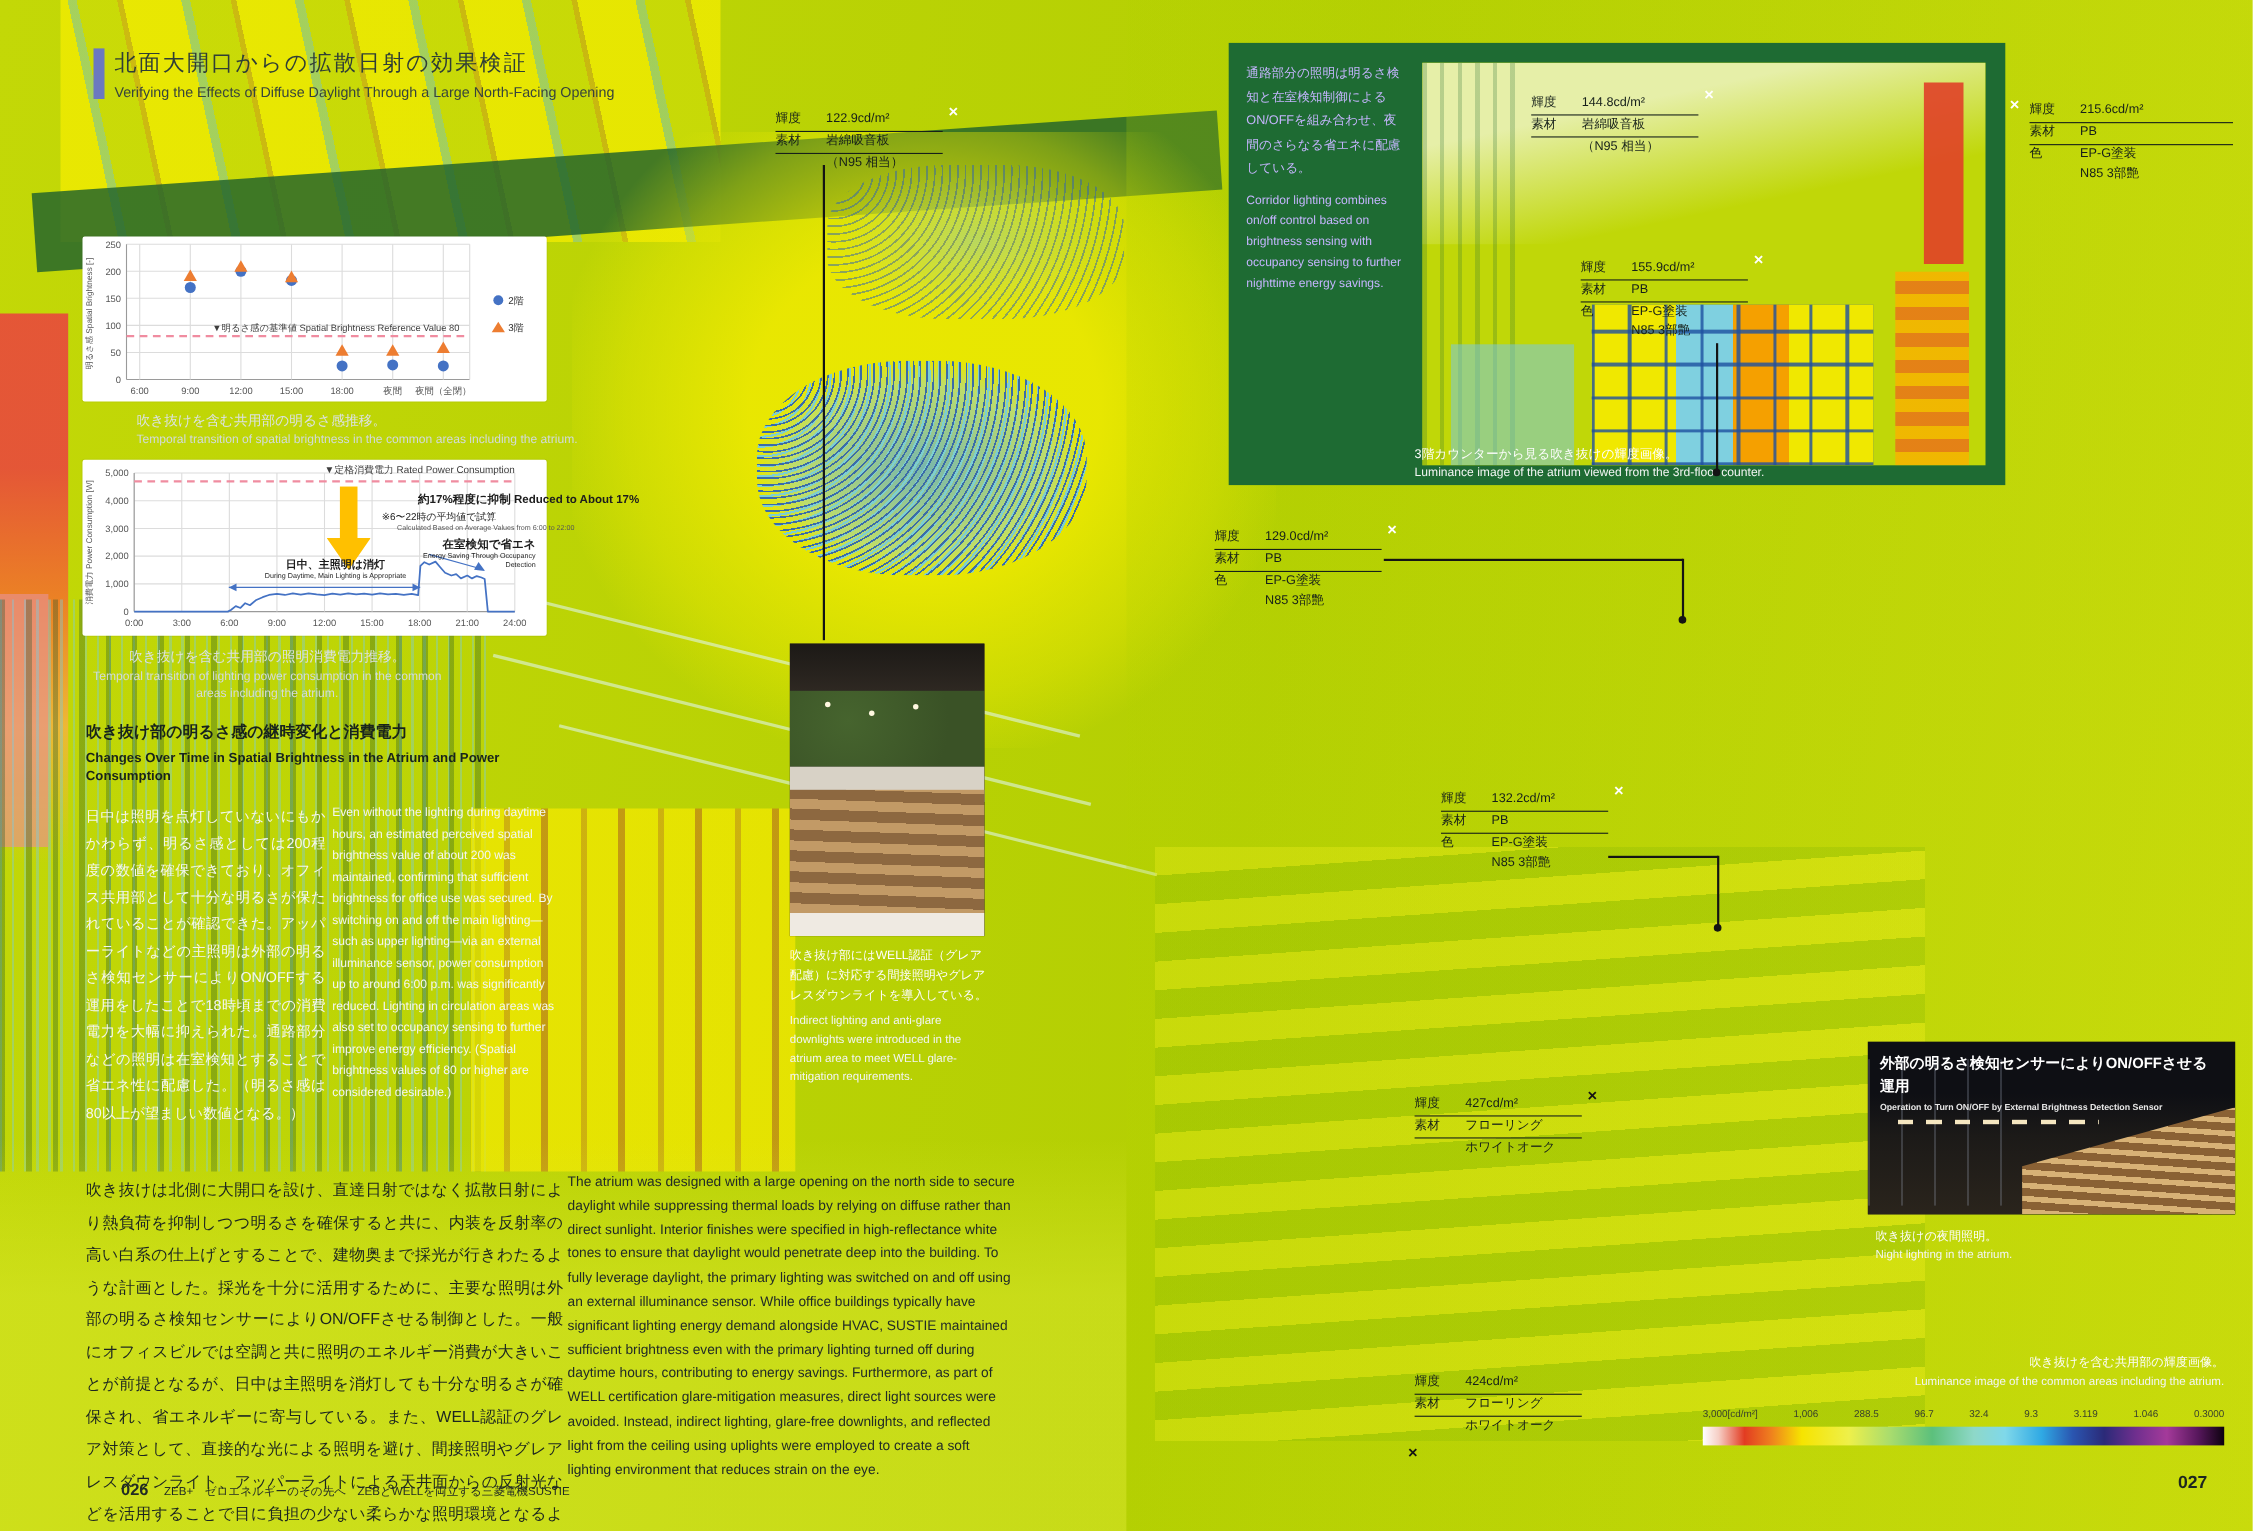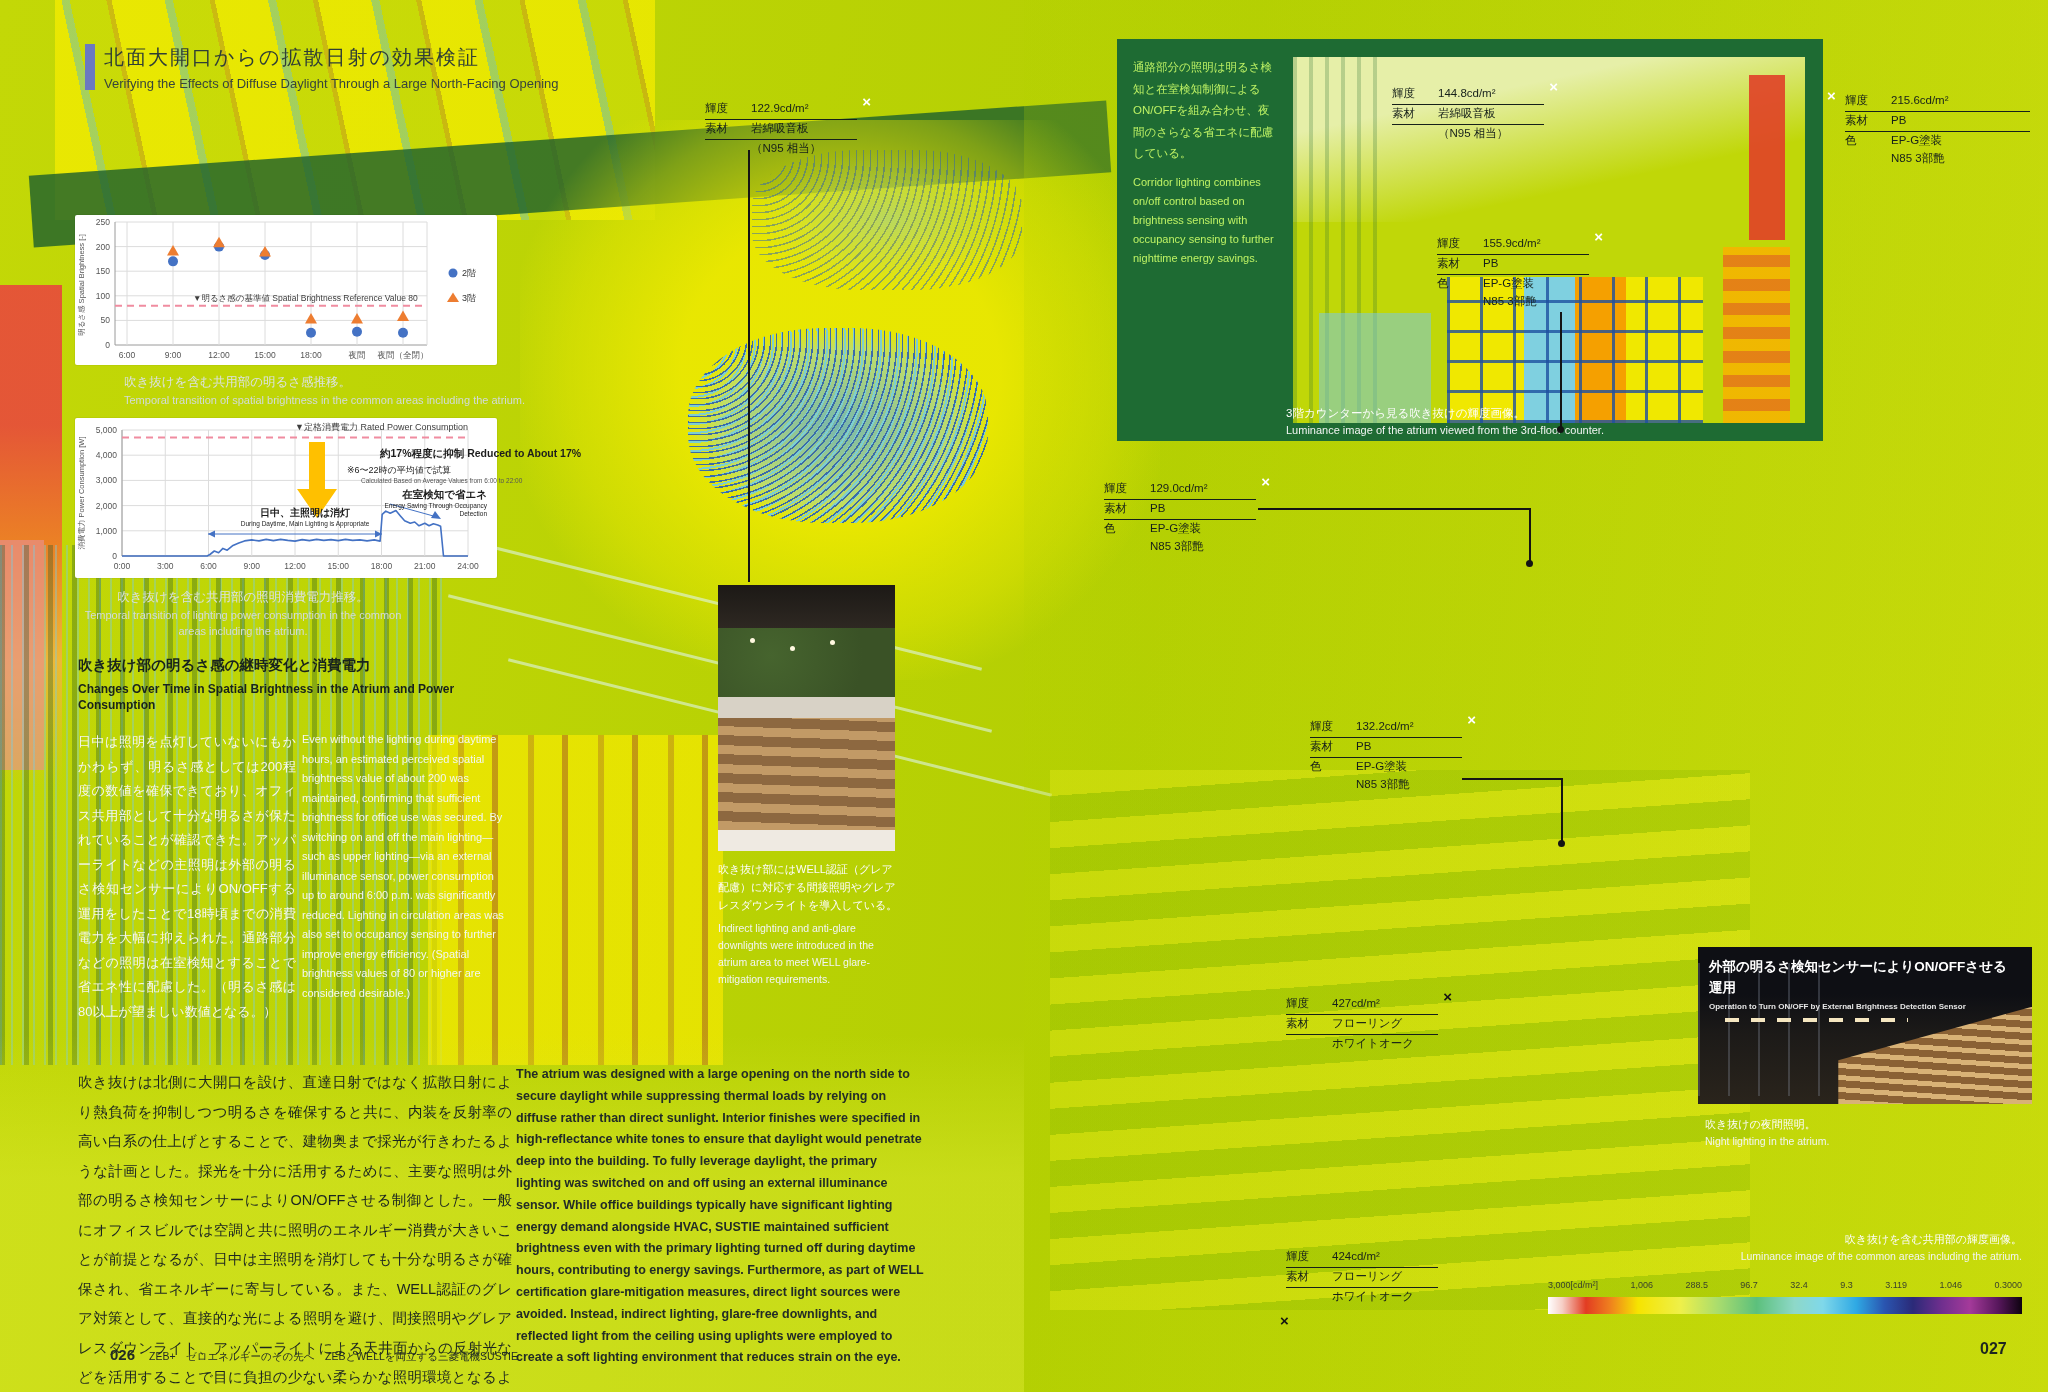--- a/index.html
+++ b/index.html
@@ -53,26 +53,26 @@
   
   .cap{position:absolute;z-index:4;color:#dbe2e1;}
   .cap .jp{font-size:12.5px;line-height:1.5;}
   .cap .en{font-size:11px;line-height:1.5;color:#d2dbda;}
   #sec-heading{left:78px;top:656px;width:420px;z-index:4;}
   #sec-heading .jp{font-size:14.5px;font-weight:bold;color:#18231c;}
   #sec-heading .en{font-size:12px;font-weight:bold;color:#18231c;margin-top:6px;line-height:1.35;}
   #col-jp{left:78px;top:730px;width:218px;font-size:13px;line-height:24.5px;color:#f3f6f2;z-index:4;text-align:justify;}
   #col-en{left:302px;top:730px;width:206px;font-size:11px;line-height:19.5px;color:#f3f6f2;z-index:4;}
   #main-jp{left:78px;top:1068px;width:434px;font-size:14.5px;line-height:29.5px;color:#1c2620;z-index:4;text-align:justify;}
-  #main-en{left:516px;top:1064px;width:408px;font-size:12.5px;line-height:21.8px;color:#222c26;z-index:4;font-weight:bold;}
+  #main-en{left:516px;top:1064px;width:408px;font-size:12.5px;line-height:21.8px;color:#222c26;z-index:4;}
   
   #frame{left:1117px;top:39px;width:706px;height:402px;background:#1e6b33;z-index:2;}
   #frame-img{position:absolute;left:176px;top:18px;width:512px;height:366px;background:#c0d708;overflow:hidden;}
   .fi{position:absolute;}
-  #corridor-note{position:absolute;left:16px;top:18px;width:148px;color:#bef264;z-index:3;}
+  #corridor-note{position:absolute;left:16px;top:18px;width:148px;color:#c4b5fd;z-index:3;}
   #corridor-note .jp{font-size:11.5px;line-height:21.5px;}
   #corridor-note .en{font-size:11px;line-height:19px;margin-top:8px;}
   #photo{left:718px;top:585px;width:177px;height:266px;background:#2a2520;z-index:3;overflow:hidden;}
   #night-box{left:1698px;top:947px;width:334px;height:157px;background:#14151a;z-index:3;overflow:hidden;}
   #night-title{position:absolute;left:11px;top:9px;width:310px;color:#fff;z-index:2;}
   #night-title .jp{font-size:13.5px;font-weight:bold;line-height:21px;}
   #night-title .en{font-size:8px;font-weight:bold;line-height:9.5px;color:#e6e6e6;margin-top:4px;}
   .whitecap{position:absolute;color:#fdfdfd;z-index:4;}
   .whitecap .jp{font-size:11px;line-height:18px;}
   .whitecap .en{font-size:10.5px;line-height:17px;color:#f2f5f3;}

